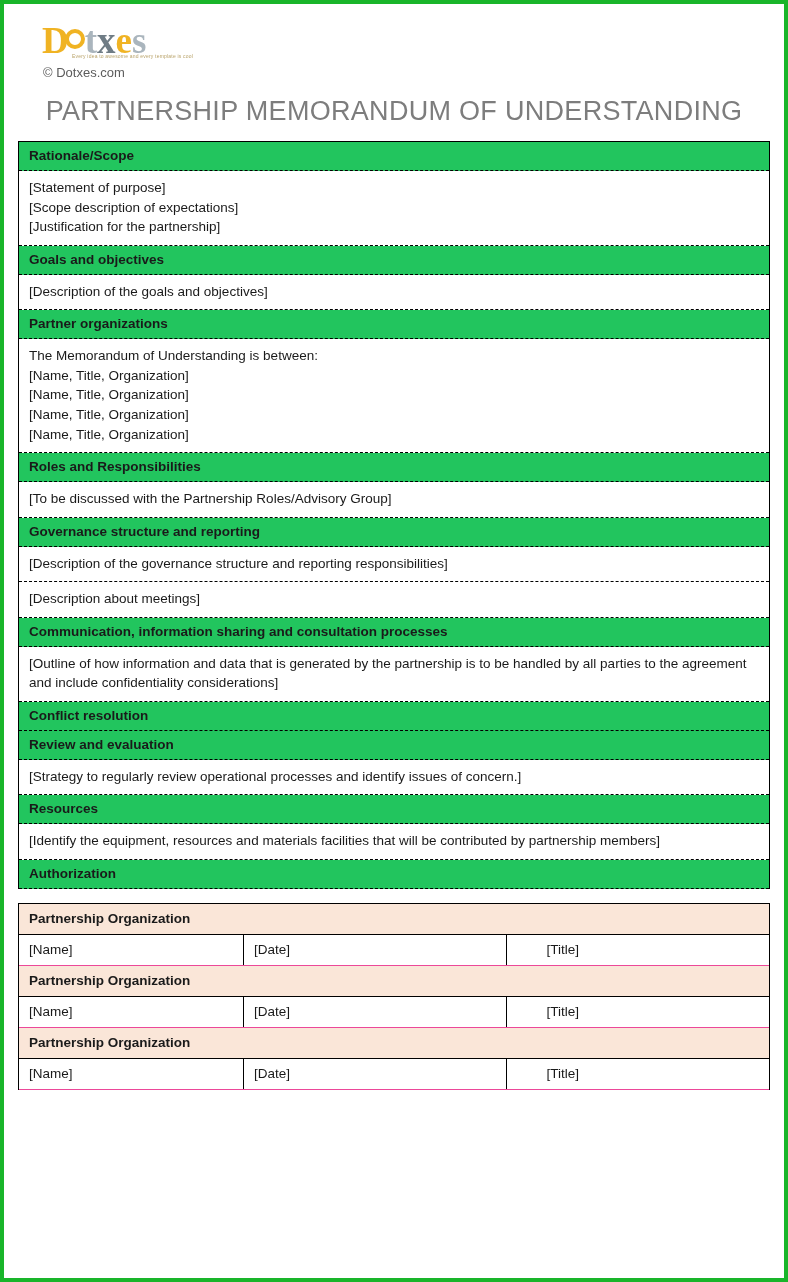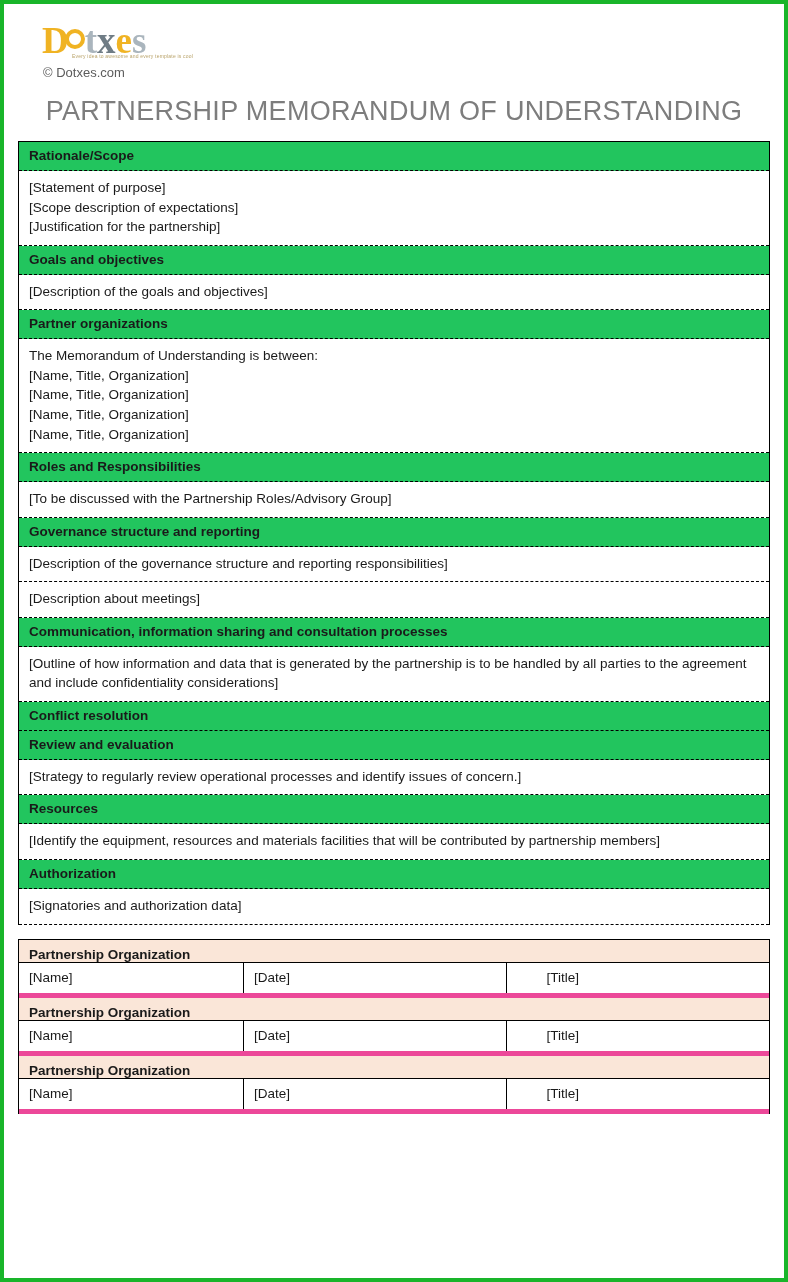--- a/index.html
+++ b/index.html
@@ -127,28 +127,28 @@
 
   
   .sig-table {
     margin-top: 14px;
     border: 1px solid #000;
     border-bottom: none;
   }
   .sig-header {
     background: #fae6d8;
     border-bottom: 1px solid #000;
-    padding: 7px 10px 0 10px;
+    padding: 7px 10px 8px 10px;
     font-weight: bold;
     font-size: 13.5px;
     color: #1a1a1a;
   }
   .sig-row {
     display: flex;
-    border-bottom: 5px solid #ec4899;
+    border-bottom: 1px solid #ec4899;
   }
   .sig-cell {
     padding: 7px 10px 8px 10px;
     font-size: 13.5px;
     color: #1a1a1a;
     box-sizing: border-box;
   }
   .sig-cell.c1 { width: 30%; border-right: 1px solid #000; }
   .sig-cell.c2 { width: 35%; border-right: 1px solid #000; }
   .sig-cell.c3 { width: 35%; padding-left: 40px; }
@@ -222,23 +222,20 @@
       <div class="row body-row">
           <div>[Strategy to regularly review operational processes and identify issues of concern.]</div>
         </div>
 
       <div class="row header-row">Resources</div>
       <div class="row body-row">
           <div>[Identify the equipment, resources and materials facilities that will be contributed by partnership members]</div>
         </div>
 
       <div class="row header-row">Authorization</div>
-      <div class="row body-row">
-          <div>[Signatories and authorization data]</div>
-        </div>
 
     </div>
 
     <div class="sig-table">
 
       <div class="sig-header">Partnership Organization</div>
       <div class="sig-row">
         <div class="sig-cell c1">[Name]</div>
         <div class="sig-cell c2">[Date]</div>
         <div class="sig-cell c3">[Title]</div>

